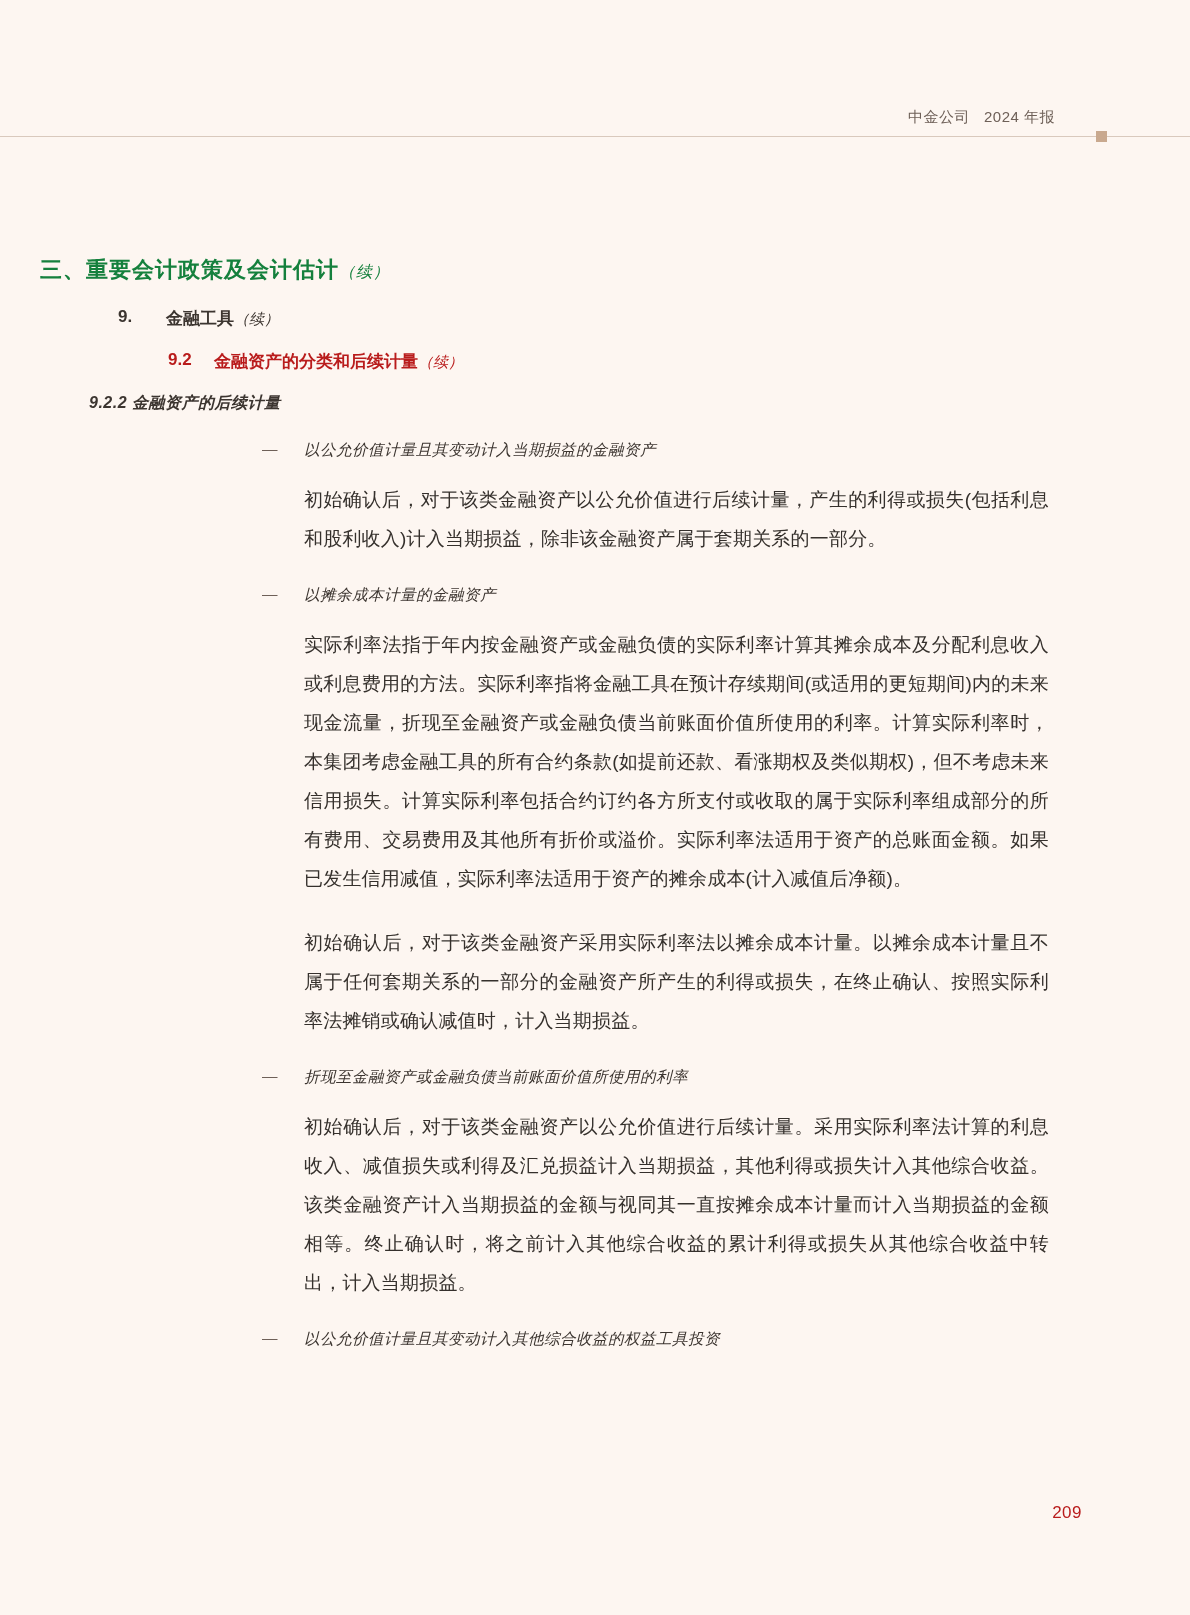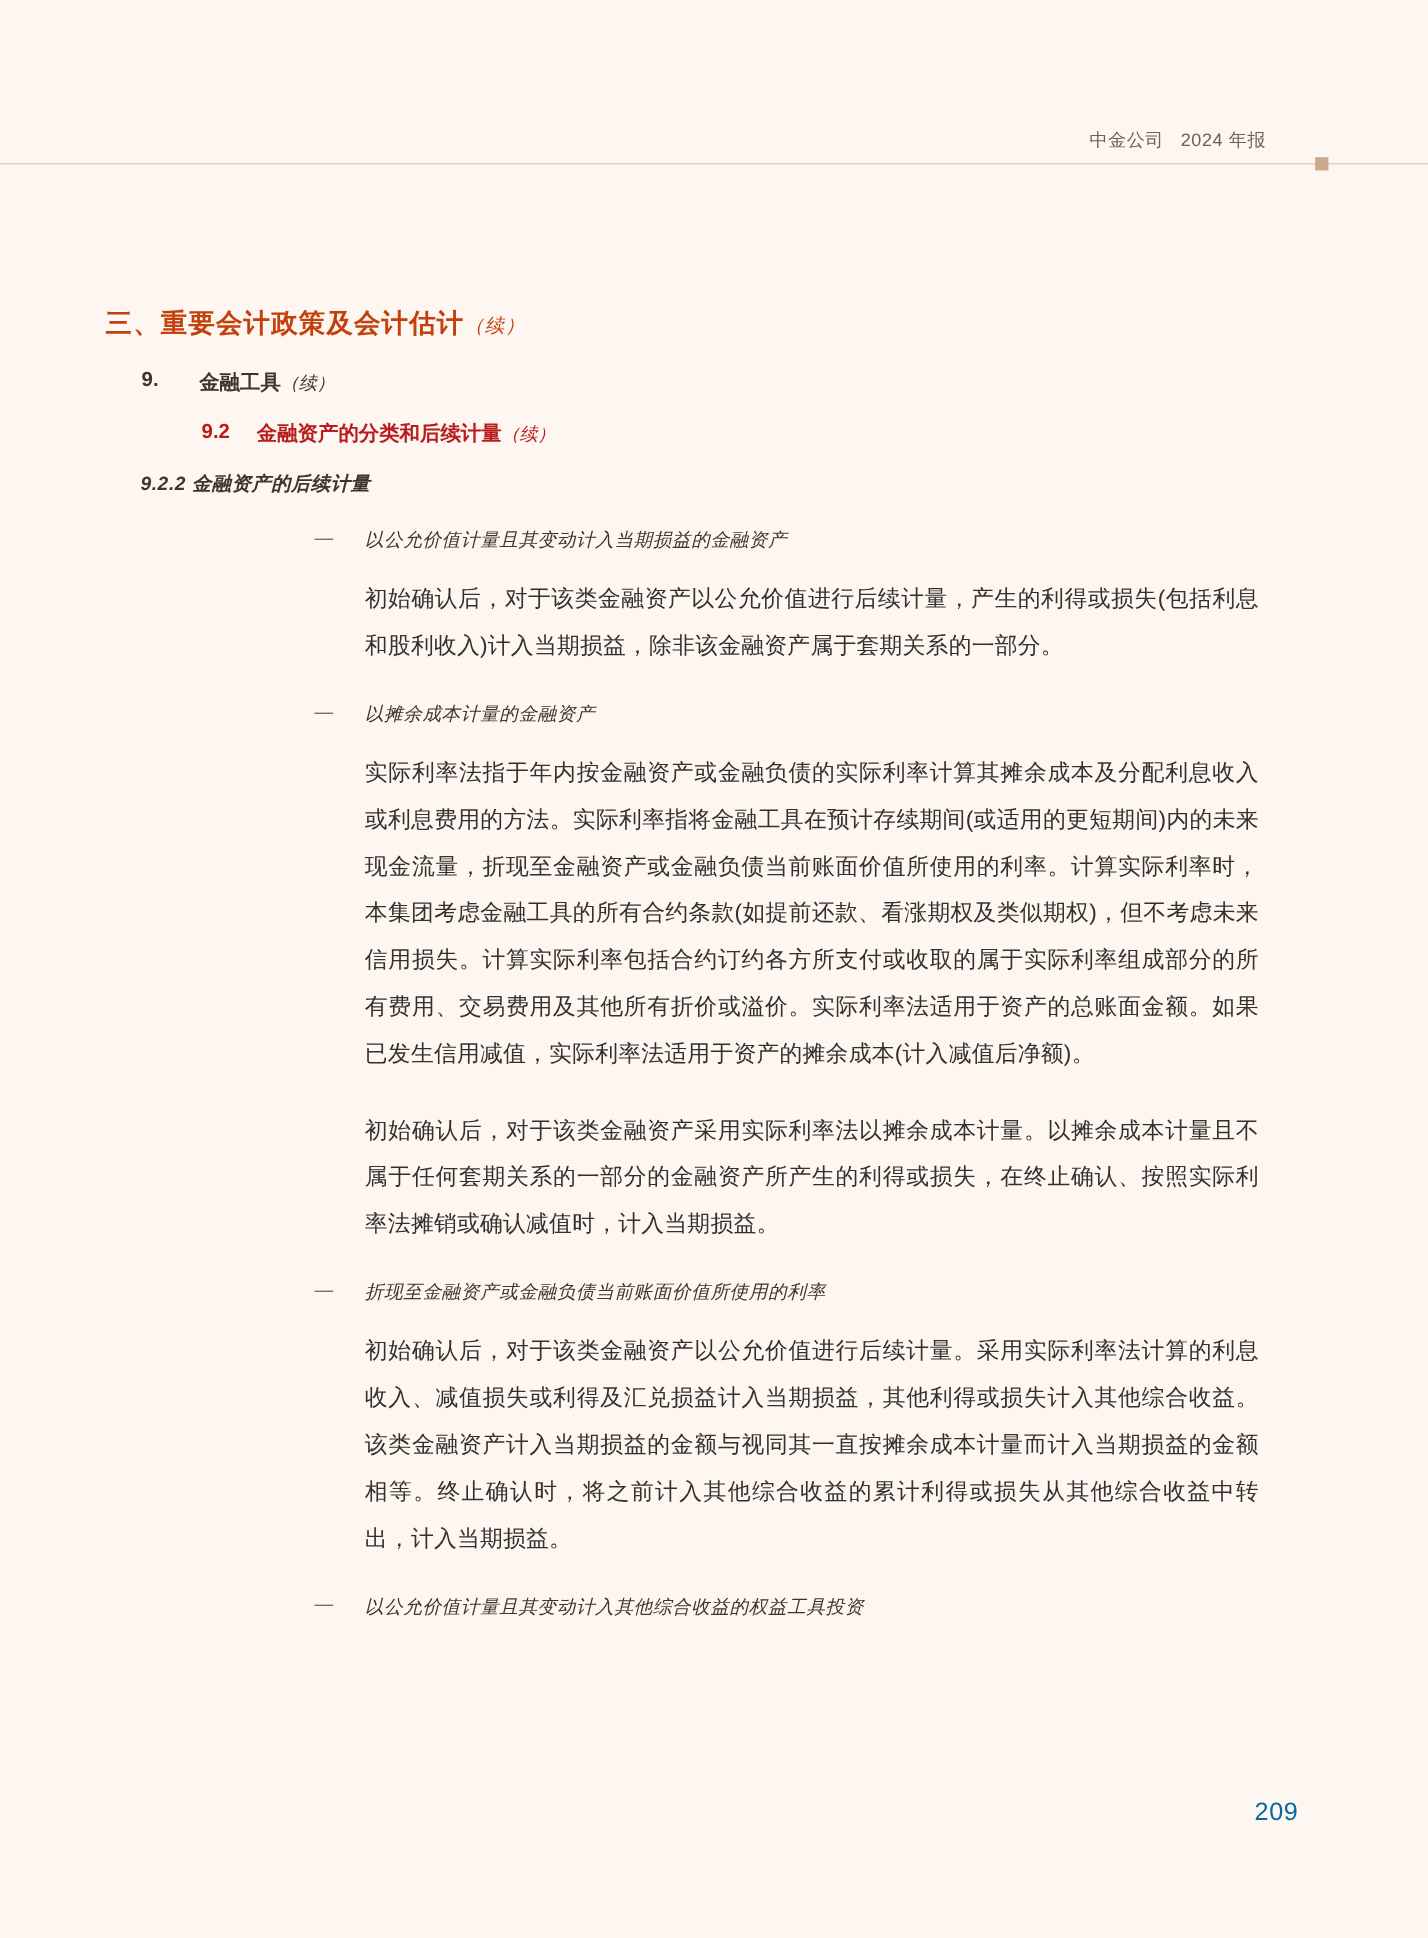--- a/index.html
+++ b/index.html
@@ -72,24 +72,24 @@
   
   .content {
     position: absolute;
     top: 255px;
     left: 0;
     width: 1190px;
   }
 
   .h-section {
     position: relative;
-    margin-left: 88px;
+    margin-left: 40px;
     font-size: 22px;
     font-weight: 700;
-    color: #c2410c;
+    color: #15803d;
     letter-spacing: 1px;
     margin-bottom: 22px;
   }
   .h-section .cont {
     font-size: 16px;
     font-weight: 400;
     font-style: italic;
   }
 
   .h-item {
@@ -125,21 +125,21 @@
     flex: 0 0 46px;
   }
   .h-sub .cont {
     font-weight: 400;
     font-style: italic;
     font-size: 15px;
   }
 
   .h-subsub {
     position: relative;
-    margin-left: 117px;
+    margin-left: 89px;
     font-size: 16px;
     font-weight: 700;
     font-style: italic;
     color: #3c3530;
     margin-bottom: 26px;
     letter-spacing: 0.5px;
   }
 
   .bullet-block {
     margin-left: 262px;
@@ -169,22 +169,22 @@
     color: #35302c;
     margin-bottom: 26px;
     letter-spacing: 0.2px;
   }
 
   
   .page-number {
     position: absolute;
     right: 108px;
     bottom: 92px;
-    font-size: 21px;
-    color: #0369a1;
+    font-size: 17px;
+    color: #b91c1c;
     letter-spacing: 0.5px;
   }
 </style>
 </head>
 <body>
 
 <div class="page">
 
   <div class="header">
     <div class="header-text">

